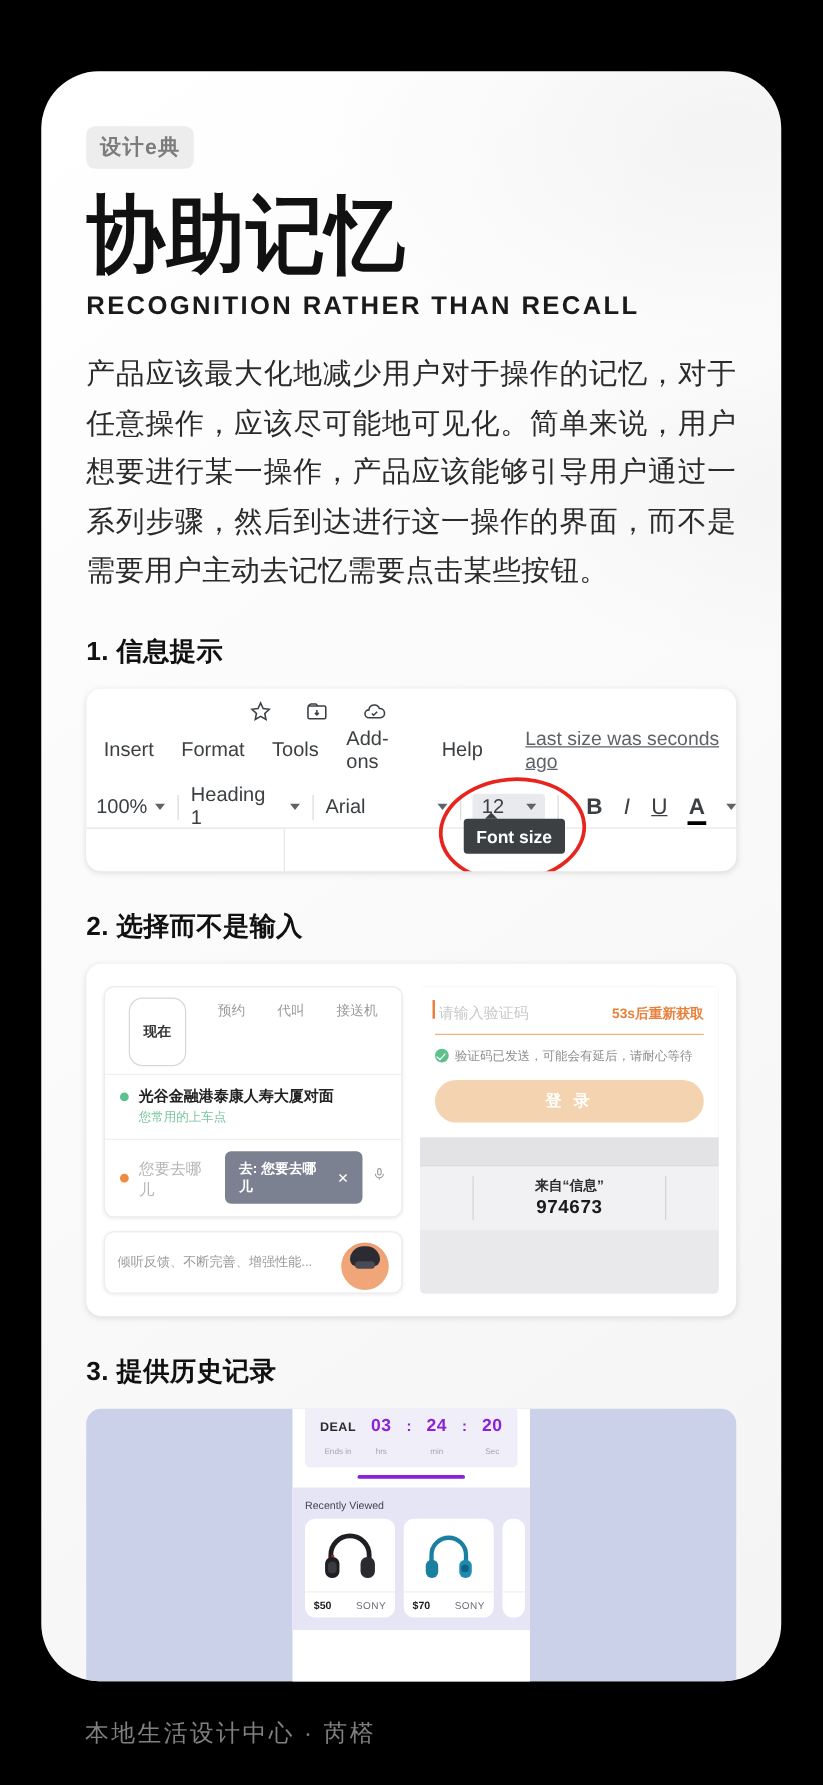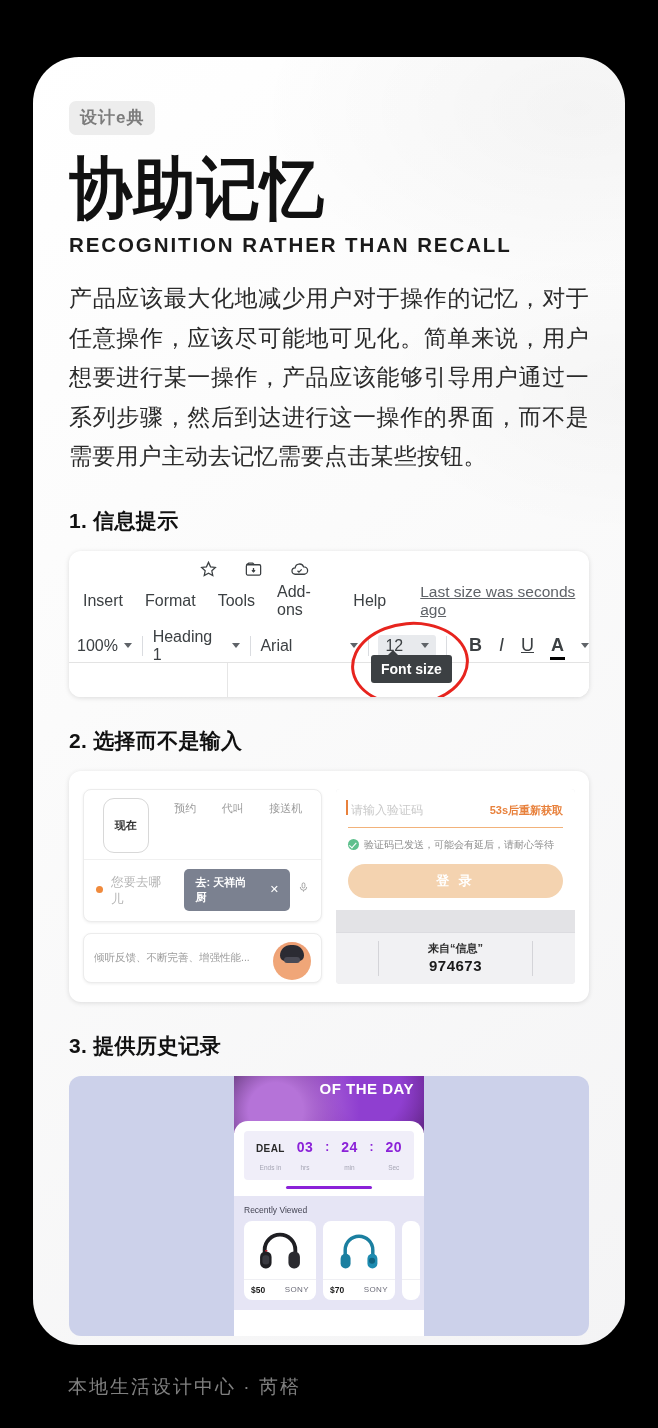--- a/index.html
+++ b/index.html
@@ -386,25 +386,32 @@
   <div class="sec2">
 
     <div class="s2-left">
       <div class="s2-card">
         <div class="s2-tabs">
           <span class="on">现在</span>
           <span>预约</span>
           <span>代叫</span>
           <span>接送机</span>
         </div>
+        <div class="s2-row">
+          <i class="dot g"></i>
+          <span>
+            <div class="s2-addr">光谷金融港泰康人寿大厦对面</div>
+            <div class="s2-sub">您常用的上车点</div>
+          </span>
+        </div>
         <div class="s2-row" style="align-items:center">
           <i class="dot o" style="margin-top:0"></i>
           <span class="s2-dest">您要去哪儿</span>
           <span class="s2-bubble">
-            <span>去: 天祥尚厨</span>
+            <span>去: 您要去哪儿</span>
             <span>✕</span>
           </span>
           <span style="margin-left:auto">
             <svg width="11" height="15" viewBox="0 0 24 24" fill="none" stroke="#9b9b9b" stroke-width="2">
                   <rect x="9" y="2" width="6" height="11" rx="3"></rect>
                   <path d="M5 11a7 7 0 0014 0M12 18v3"></path>
                 </svg>
           </span>
         </div>
       </div>
@@ -432,23 +439,20 @@
         <div class="num">974673</div>
       </div>
     </div>
   </div>
 
   
   <div class="sec-h">3. 提供历史记录</div>
 
   <div class="sec3">
     <div class="phone3">
-      <div class="p3-hero">
-        <span class="oftheday">OF THE DAY</span>
-      </div>
       <div class="p3-sheet">
         <div class="p3-deal">
           <span class="p3-dl">
             <span class="k">DEAL</span><br>
             <span class="s">Ends in</span>
           </span>
           <span class="p3-dl num">
             <span class="k">03</span><br>
             <span class="s">hrs</span>
           </span>

